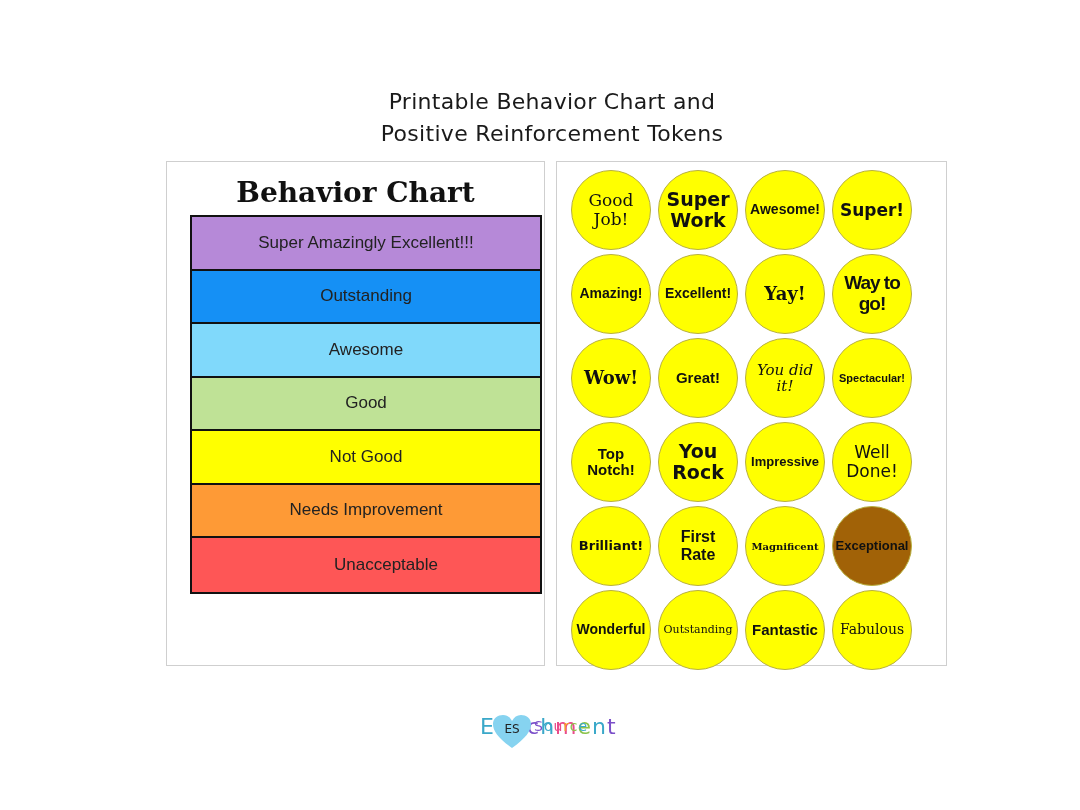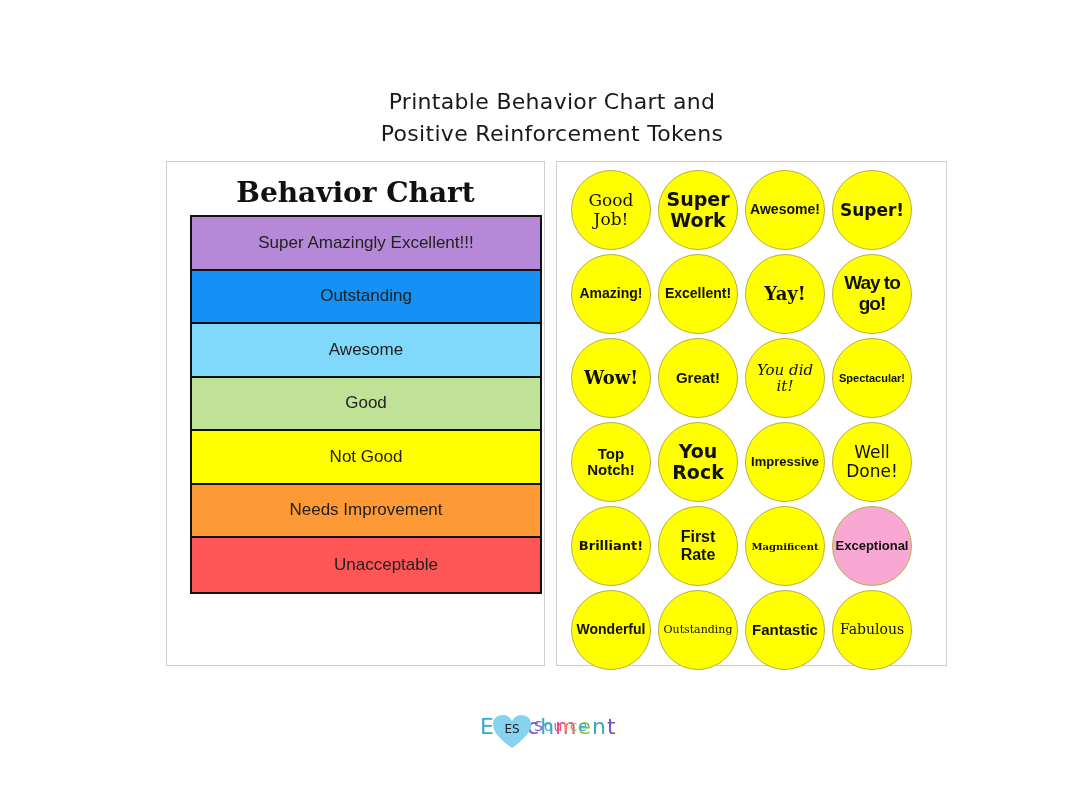--- a/index.html
+++ b/index.html
@@ -189,21 +189,21 @@
         <div>
           <div>First</div>
           <div>Rate</div>
         </div>
       </div>
     <div class="token t-serif" style="font-size: 10px; font-weight: bold; background: rgb(255, 255, 0);">
         <div>
           <div>Magnificent</div>
         </div>
       </div>
-    <div class="token t-lib" style="font-size: 13px; font-weight: bold; background: #f9a8d4;">
+    <div class="token t-lib" style="font-size: 13px; font-weight: bold; background: #a16207;">
         <div>
           <div>Exceptional</div>
         </div>
       </div>
 
     <div class="token t-lib" style="font-size: 14px; font-weight: bold; background: rgb(255, 255, 0);">
         <div>
           <div>Wonderful</div>
         </div>
       </div>

